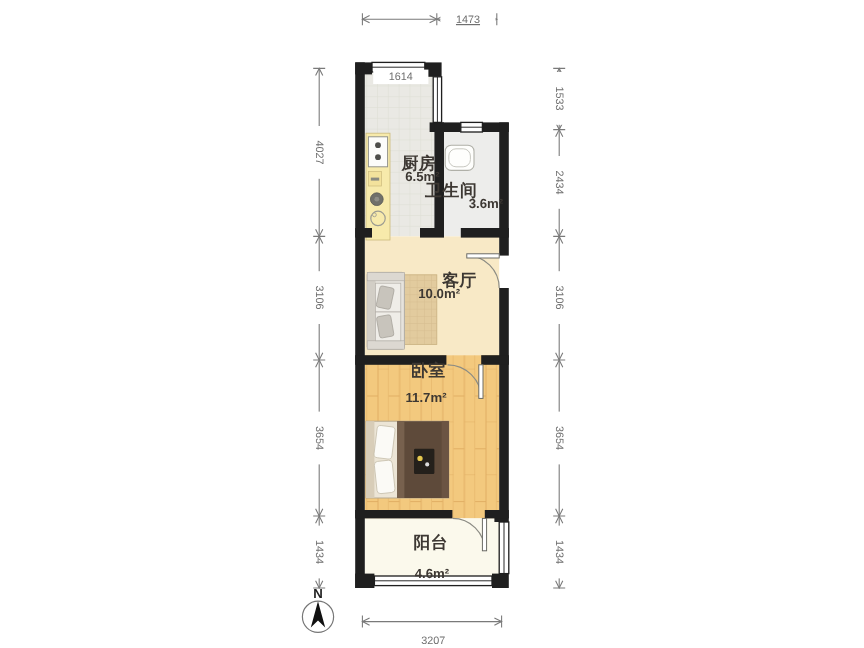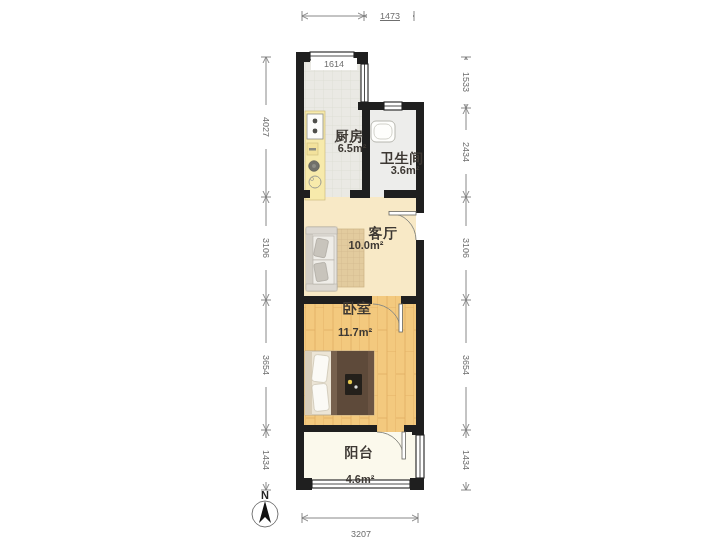--- a/index.html
+++ b/index.html
@@ -165,21 +165,21 @@
     </g>
 
     <g>
       <circle cx="265" cy="514" r="13" fill="#ffffff" stroke="#777777" stroke-width="1"></circle>
       <polygon points="265,501 259,523 265,517 271,523" fill="#111111"></polygon>
     </g>
   </svg>
 
   <div class="lbl room-name" style="left:319px;top:128px;width:60px;">厨房</div>
   <div class="lbl room-area" style="left:322px;top:142px;width:60px;">6.5m²</div>
-  <div class="lbl room-name" style="left:372px;top:150px;width:60px;">卫生间</div>
+  <div class="lbl room-name" style="left:346px;top:150px;width:60px;">卫生间</div>
   <div class="lbl room-area" style="left:363px;top:164px;width:84px;">3.6m²</div>
   <div class="lbl room-name" style="left:353px;top:225px;width:60px;font-family:Liberation Mono, monospace;">客厅</div>
   <div class="lbl room-area" style="left:336px;top:239px;width:60px;">10.0m²</div>
   <div class="lbl room-name" style="left:327px;top:300px;width:60px;">卧室</div>
   <div class="lbl room-area" style="left:325px;top:326px;width:60px;">11.7m²</div>
   <div class="lbl room-name" style="left:329px;top:444px;width:60px;">阳台</div>
   <div class="lbl room-area" style="left:330px;top:473px;width:60px;">4.6m²</div>
 
   <div class="lbl dim h" style="left:311px;top:10px;margin-top:48px;">1614</div>
   <div class="lbl dim h" style="left:367px;top:10px;text-decoration:underline;">1473</div>

